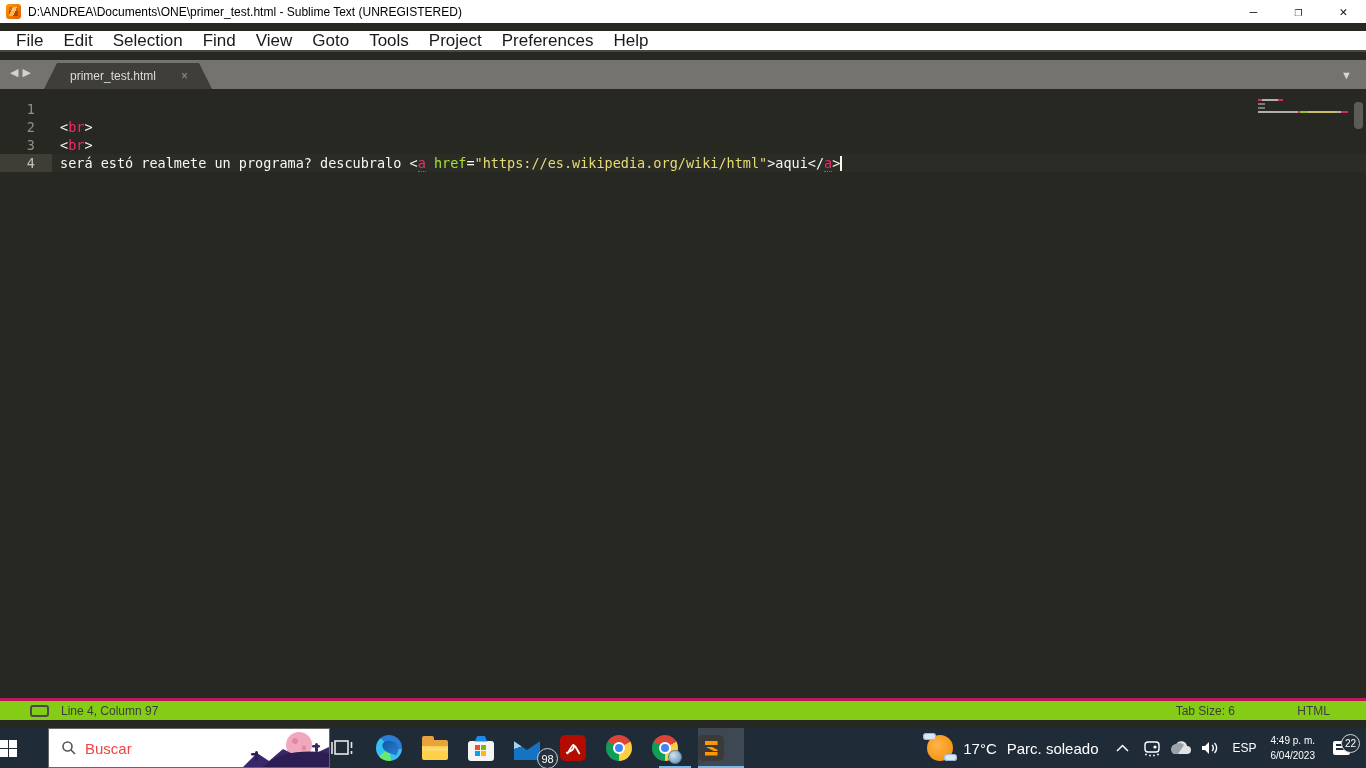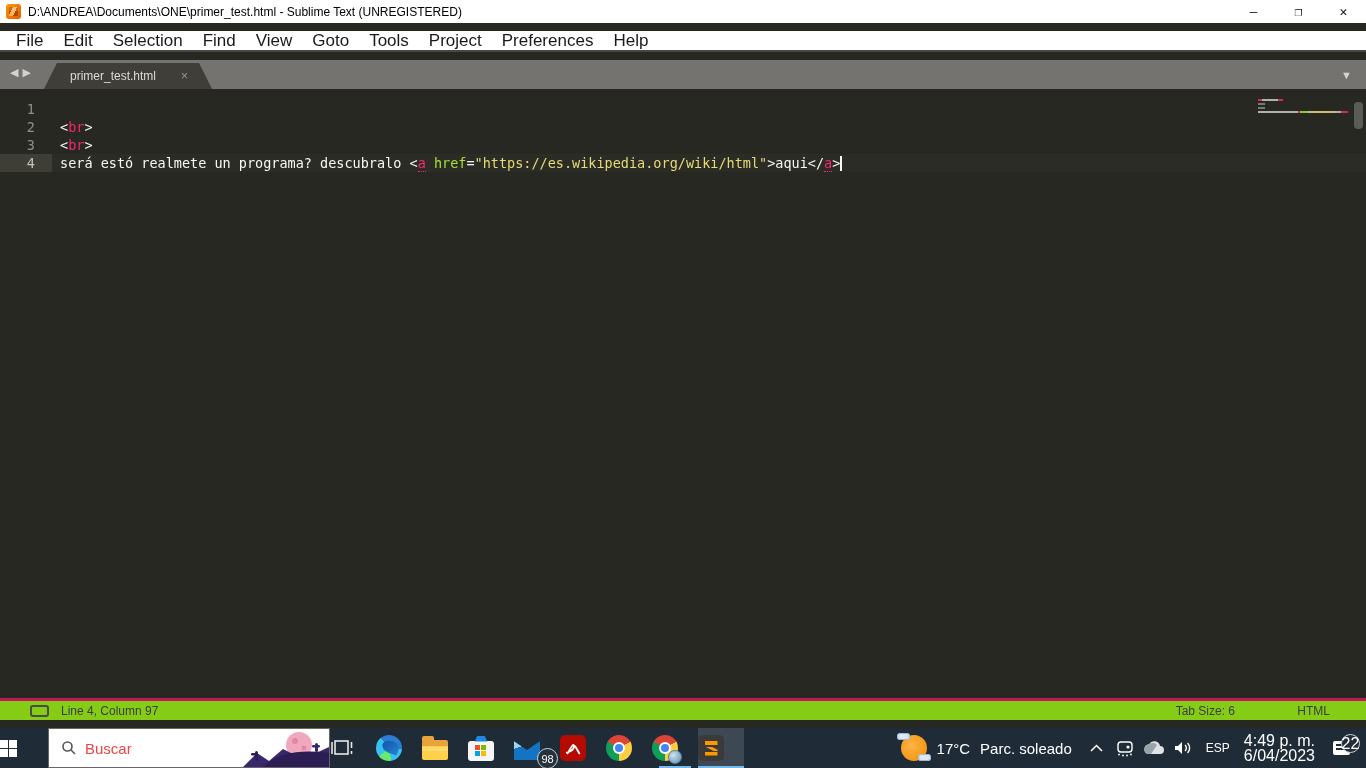--- a/index.html
+++ b/index.html
@@ -103,25 +103,25 @@
   .tray { margin-left:auto; display:flex; align-items:center; color:#fff; }
   .weather { display:flex; align-items:center; padding:0 10px; }
   .sun { width:26px; height:26px; border-radius:50%; background:radial-gradient(circle at 40% 40%,#ffb347,#f08c00); position:relative; margin-right:10px; }
   .cloud1,.cloud2 { position:absolute; background:#dce8f5; border-radius:8px; box-shadow:0 0 0 1px #9db8d6 inset; }
   .cloud1 { width:13px; height:7px; top:-2px; left:-4px; }
   .cloud2 { width:13px; height:7px; bottom:0; right:-4px; }
   .temp { font-size:15px; margin-right:10px; }
   .cond { font-size:15px; }
   .tray-ic { width:25px; display:flex; align-items:center; justify-content:center; margin:0 2px; }
   .lang { font-size:12px; padding:0 8px; }
-  .clock { font-size:16px; text-align:center; line-height:15px; padding:0 6px; }
+  .clock { font-size:10px; text-align:center; line-height:15px; padding:0 6px; }
   .notif { position:relative; width:40px; display:flex; align-items:center; justify-content:center; }
   .note-ic { width:17px; height:14px; background:#fff; border-radius:2px; position:relative; }
   .note-ic::before { content:""; position:absolute; left:3px; top:3px; right:3px; height:2px; background:#1f2b37; box-shadow:0 4px 0 #1f2b37; }
-  .notif-badge { width:19px; height:19px; right:1px; bottom:2px; font-size:16px; background:#222d38; }
+  .notif-badge { width:19px; height:19px; right:1px; bottom:2px; font-size:10px; background:#222d38; }
   .show-desktop { width:5px; border-left:1px solid #46566a; }
   svg { display:block; }
 </style>
 </head>
 <body>
 
 <div class="app">
 
   <div class="titlebar">
     <div class="app-icon"></div>

